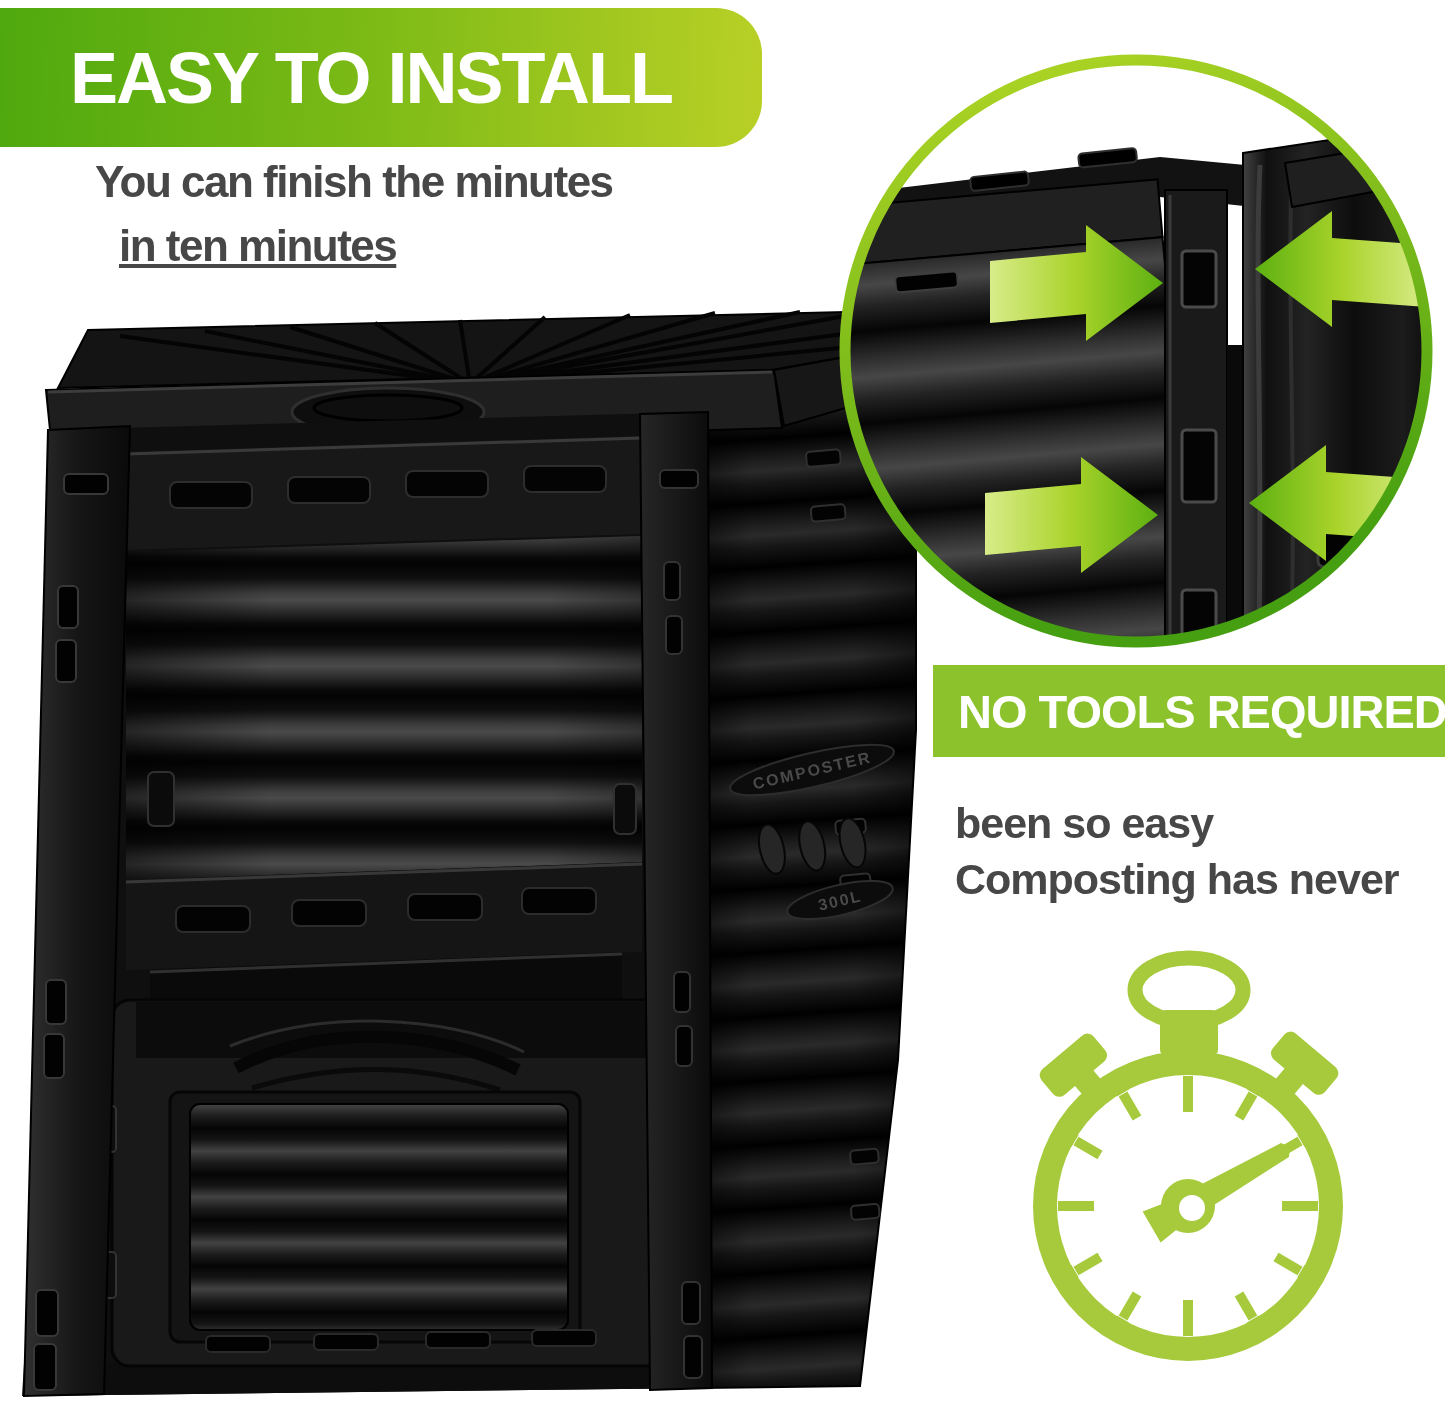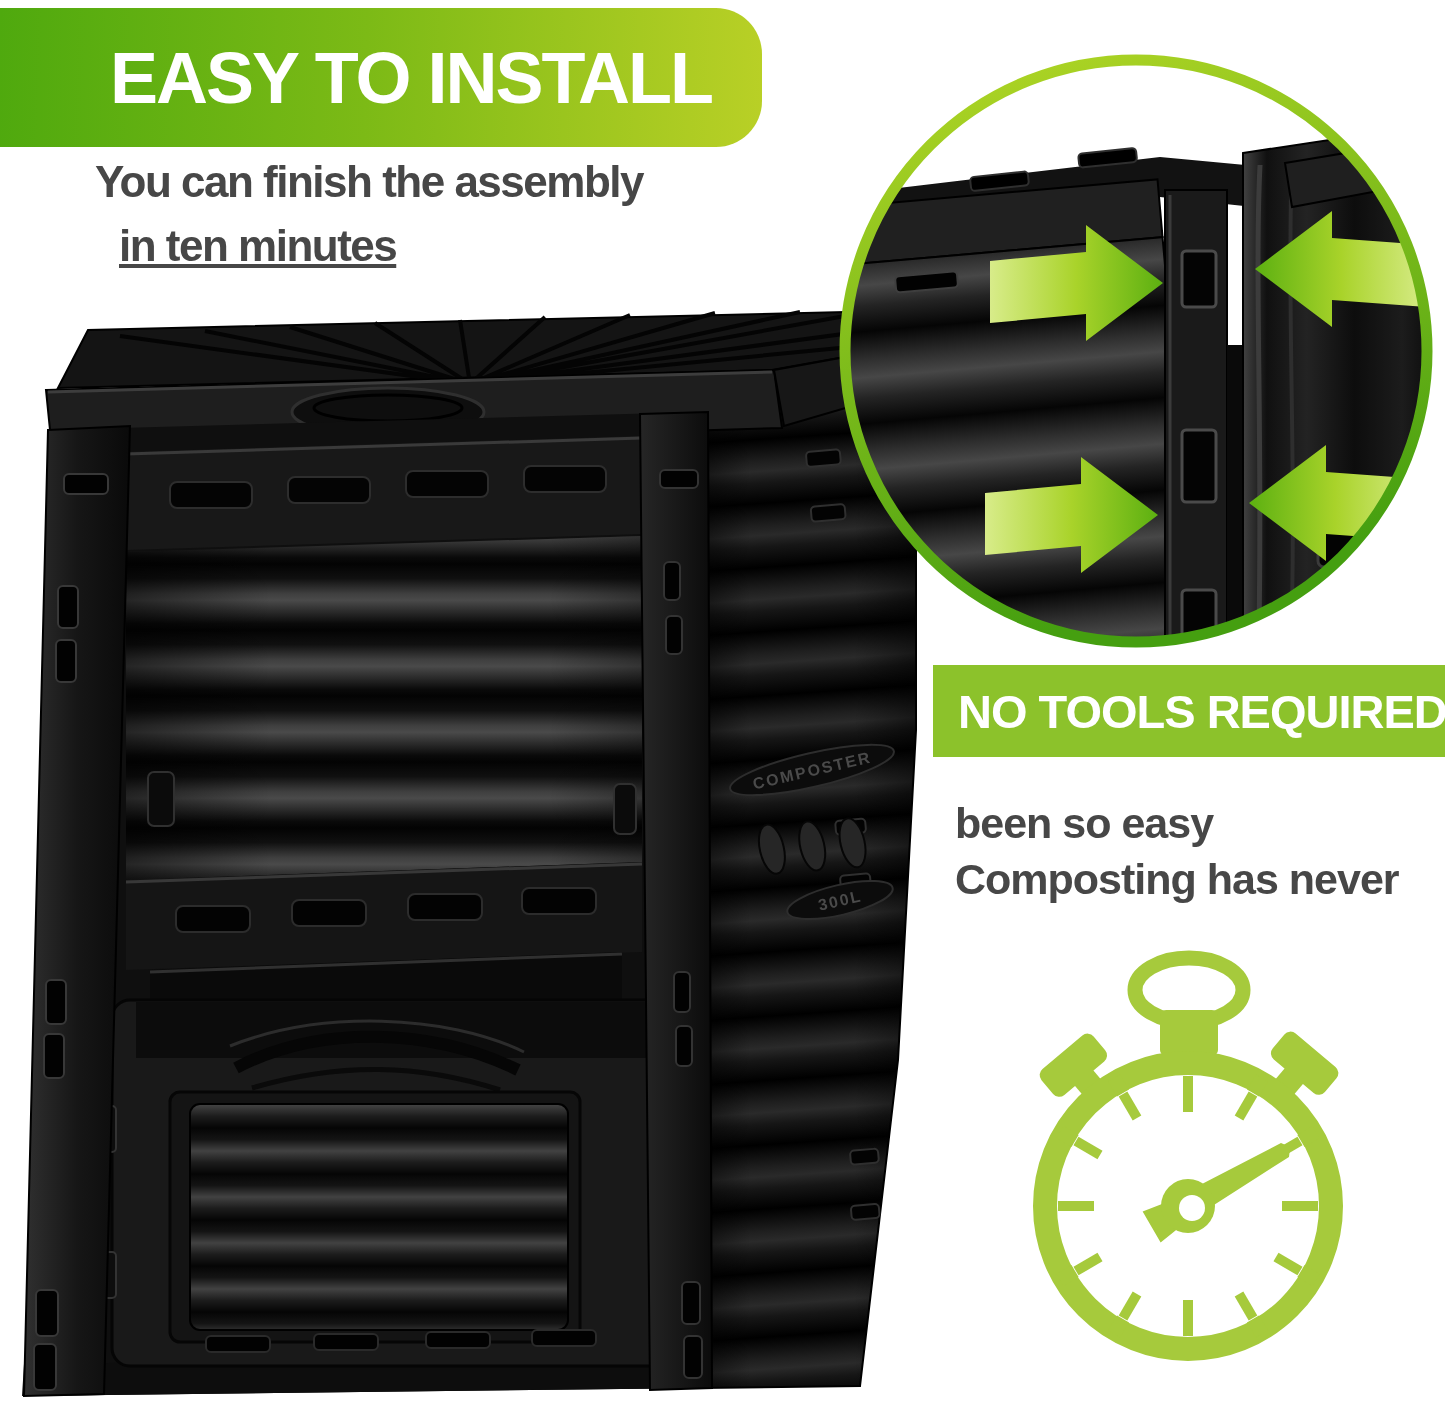--- a/index.html
+++ b/index.html
@@ -7,21 +7,21 @@
     position:relative;width:1445px;height:1402px;overflow:hidden;background:#ffffff;
     font-family:"Liberation Sans","DejaVu Sans",sans-serif;
   }
   .banner{
     position:absolute;left:0;top:8px;width:762px;height:139px;
     background:linear-gradient(92deg,#4fa90e 0%,#7cba16 48%,#b9d026 100%);
     border-radius:0 46px 46px 0;
     display:flex;align-items:center;
   }
   .banner span{
-    padding-left:110px;color:#fff;font-size:72px;font-weight:700;letter-spacing:-2px;white-space:nowrap;
+    padding-left:70px;color:#fff;font-size:72px;font-weight:700;letter-spacing:-2px;white-space:nowrap;
   }
   .subtitle{
     position:absolute;left:95px;top:150px;color:#474747;font-size:44px;font-weight:700;
     letter-spacing:-1.5px;line-height:64px;white-space:nowrap;
   }
   .subtitle .l2{margin-left:24px;text-decoration:underline;}
   .band{
     position:absolute;left:933px;top:665px;width:512px;height:92px;background:#8cc22b;
     display:flex;align-items:center;
   }
@@ -39,21 +39,21 @@
 </head>
 <body>
 
 <div class="canvas">
 
   <div class="banner">
     <span>EASY TO INSTALL</span>
   </div>
 
   <div class="subtitle">
-    <div class="l1">You can finish the assembly</div>
+    <div class="l1">You can finish the minutes</div>
     <div class="l2">in ten minutes</div>
   </div>
 
   <svg id="bin" width="920" height="1100" viewBox="0 0 920 1100">
     <defs>
       <linearGradient id="ribsF" x1="0" y1="0" x2="0" y2="66" gradientUnits="userSpaceOnUse" spreadMethod="repeat">
         <stop offset="0" stop-color="#030303"></stop>
           <stop offset="0.22" stop-color="#101010"></stop>
         <stop offset="0.45" stop-color="#3f3f3f"></stop>
           <stop offset="0.55" stop-color="#4a4a4a"></stop>

